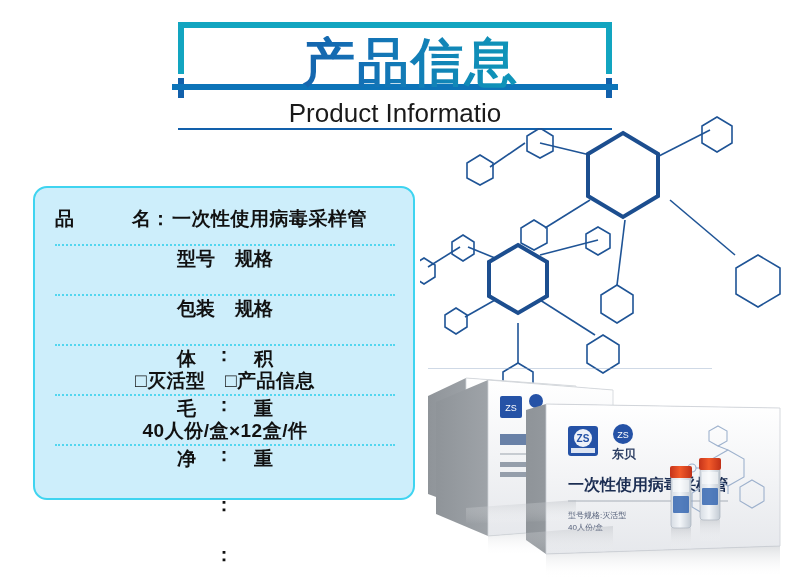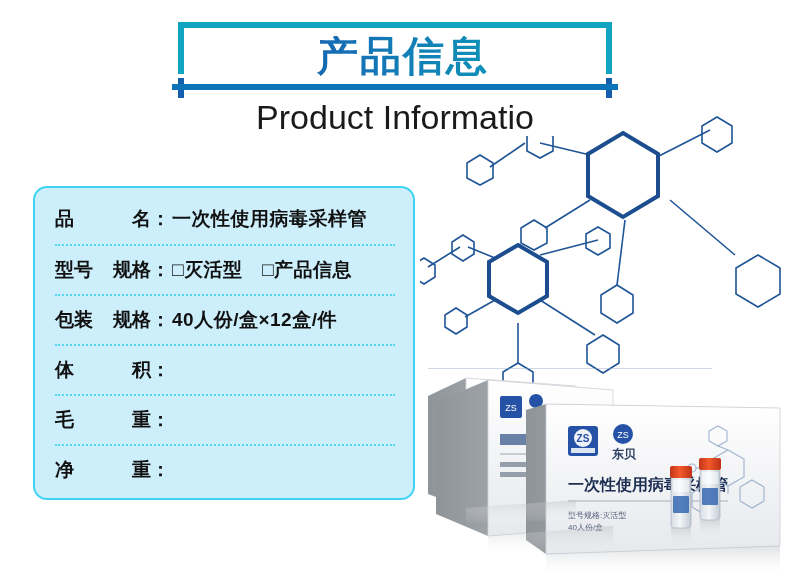--- a/index.html
+++ b/index.html
@@ -22,48 +22,48 @@
     top:56px; height:52px;
     border-bottom:6px solid #1260ab;
     border-left:6px solid #1260ab;
     border-right:6px solid #1260ab;
   }
   #title-rule {
     position:absolute; left:-6px; top:62px; width:446px; height:6px;
     background:#0d74b8;
   }
   #title-cn {
-    position:absolute; left:8px; top:14px; width:434px;
-    text-align:center; font-size:41px; font-weight:bold;
+    position:absolute; left:16px; top:14px; width:434px;
+    text-align:center; font-size:52px; font-weight:bold;
     letter-spacing:2px; line-height:1;
     background:linear-gradient(90deg,#17509e 0%,#1470b5 38%,#0f92b8 70%,#10a8c2 100%);
     -webkit-background-clip:text; background-clip:text; color:transparent;
     z-index:3;
   }
   #title-en {
     position:absolute; left:0; top:76px; width:434px;
-    text-align:center; font-size:34px; color:#1a1a1a;
+    text-align:center; font-size:26px; color:#1a1a1a;
     letter-spacing:0px; line-height:1; z-index:3;
     background:#fff; padding:2px 0;
   }
 
   
   #molecule { position:absolute; left:420px; top:95px; width:380px; height:300px; }
 
   
   #info-card {
     position:absolute; left:33px; top:186px; width:382px; height:314px;
     background:#cdeefb; border:2px solid #3fd4f0; border-radius:14px;
     padding:6px 18px 6px 20px;
   }
   .info-row {
     height:50px; display:flex; align-items:center;
     font-size:19px; color:#111; white-space:nowrap;
   }
-  .info-row + .info-row { border-top:2px dotted #52d6ef; }
+  .info-row + .info-row { border-top:2px dotted #52d6ef;flex-direction:column; }
   .row-label {
     display:inline-flex; justify-content:space-between;
     width:96px; flex:0 0 96px; font-weight:bold; letter-spacing:0;
   }
   .row-colon { flex:0 0 auto; font-weight:bold; margin-right:2px; }
   .row-value { font-weight:bold; letter-spacing:0.5px; }
 
   
   #product-photo { position:absolute; left:428px; top:368px; width:372px; height:282px; }
 </style>

